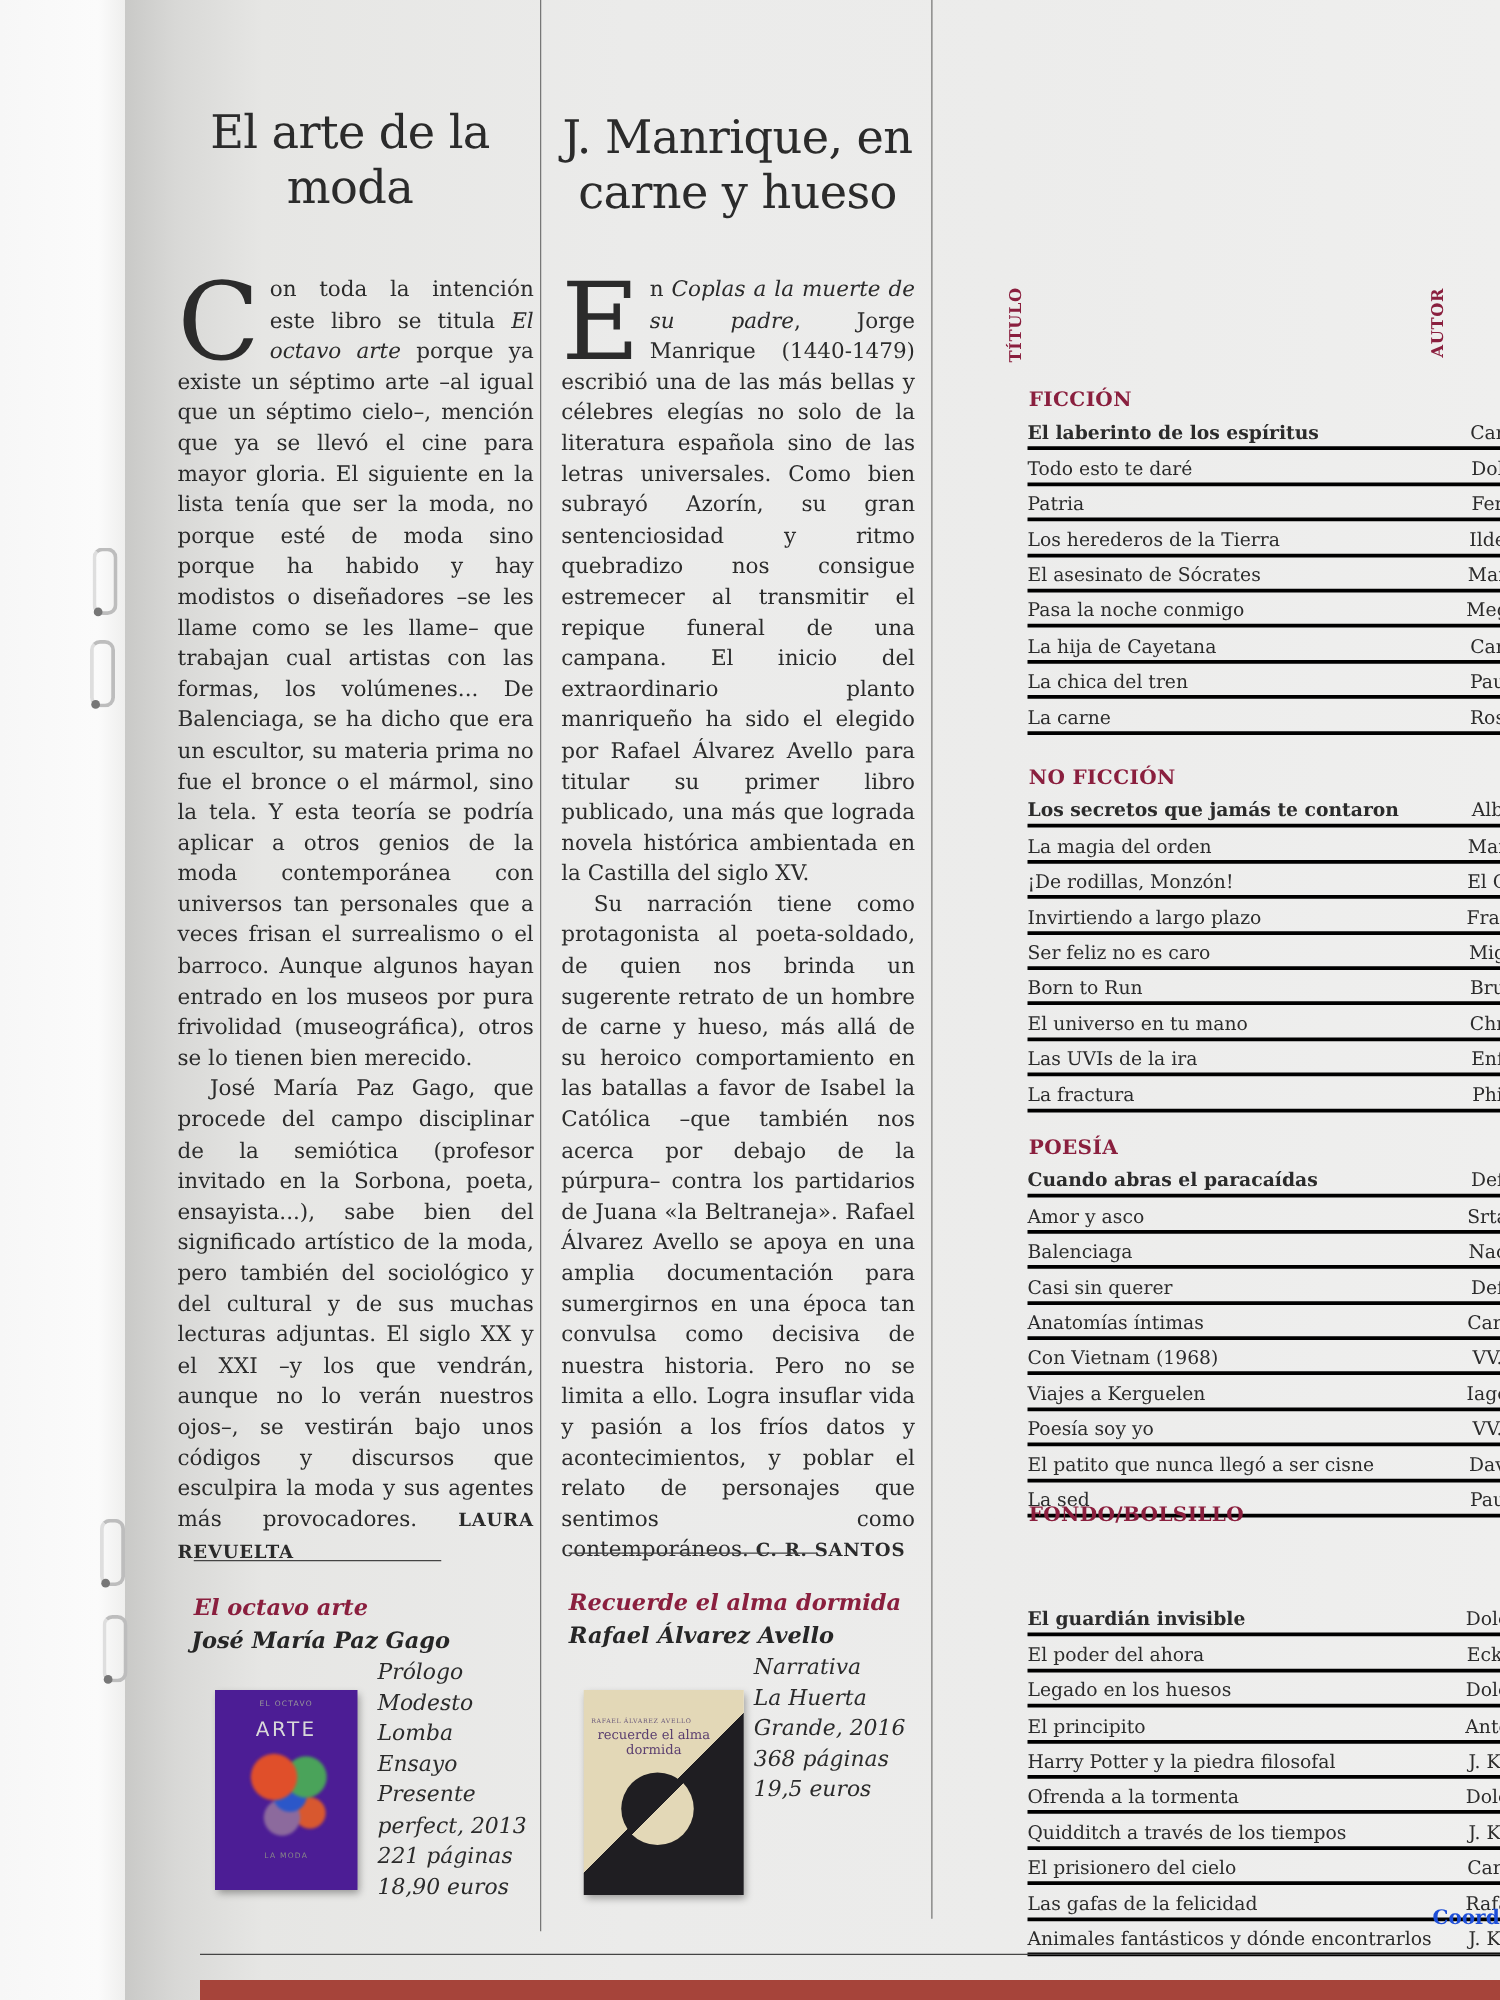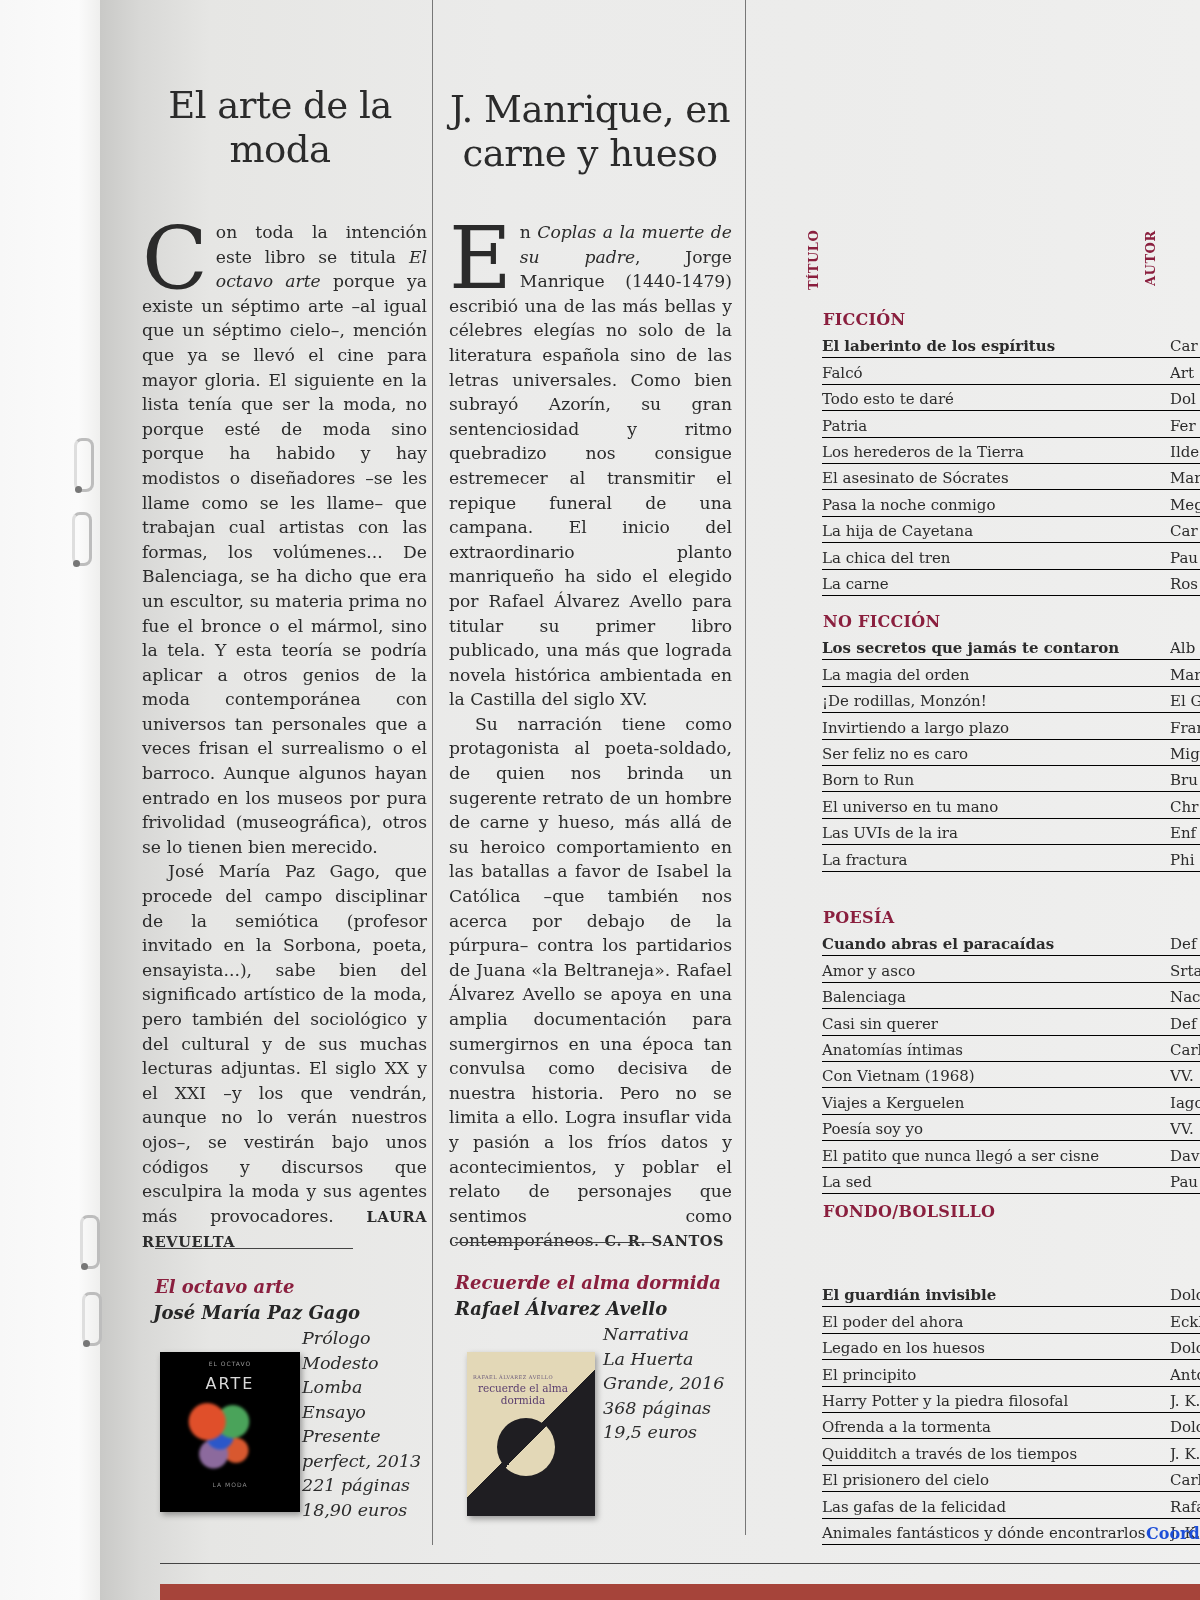--- a/index.html
+++ b/index.html
@@ -33,21 +33,21 @@
 
   .sep { position:absolute; height:1px; background:#444; width:198px; }
 
   .book-title { position:absolute; font-family:"DejaVu Serif", serif; font-weight:bold; font-style:italic;
     font-size:18px; color:#8a1f3e; }
   .book-author { position:absolute; font-family:"DejaVu Serif", serif; font-weight:bold; font-style:italic;
     font-size:18px; color:#262626; }
   .book-meta { position:absolute; font-family:"DejaVu Serif", serif; font-style:italic; font-size:17.5px;
     line-height:24.5px; color:#2b2b2b; }
 
-  .cover1 { position:absolute; left:160px; top:1352px; width:140px; height:160px; background:#000000;
+  .cover1 { position:absolute; left:172px; top:1352px; width:114px; height:160px; background:#4c1d95;
     box-shadow:2px 3px 6px rgba(0,0,0,0.35); overflow:hidden; }
   .cover1 .c-title { position:absolute; top:22px; left:0; width:100%; text-align:center; color:#d9d9d9;
     font-family:"DejaVu Sans", sans-serif; font-size:16px; letter-spacing:2px; }
   .cover1 .c-small { position:absolute; top:8px; left:0; width:100%; text-align:center; color:#999;
     font-family:"DejaVu Sans", sans-serif; font-size:6px; letter-spacing:1px; }
   .cover1 .c-art { position:absolute; left:28px; top:48px; width:64px; height:72px;
     background:
       radial-gradient(circle at 30% 30%, #e04f2a 0 18px, transparent 19px),
       radial-gradient(circle at 70% 30%, #4aa35a 0 16px, transparent 17px),
       radial-gradient(circle at 50% 50%, #2b57c9 0 13px, transparent 14px),
@@ -66,21 +66,21 @@
     color:#5b3f6f; text-align:center; font-family:"DejaVu Serif", serif; }
   .cover2 .circle { position:absolute; left:30px; top:66px; width:58px; height:58px; border-radius:50%;
     background:linear-gradient(135deg,#1f1e22 0 50%, #e3d8b7 50% 100%); }
 
   .vert-label { position:absolute; font-family:"DejaVu Serif", serif; font-weight:bold; font-size:13px;
     color:#8a1f3e; transform:rotate(-90deg); transform-origin:left top; letter-spacing:0.5px; }
 
   .section-title { position:absolute; left:823px; font-family:"DejaVu Serif", serif; font-weight:bold;
     font-size:16px; color:#8a1f3e; letter-spacing:0.3px; }
   .list { position:absolute; left:822px; width:378px; }
-  .row { position:relative; height:25.4px; border-bottom:1px solid #000000; white-space:nowrap; }
+  .row { position:relative; height:25.4px; border-bottom:3px solid #000000; white-space:nowrap;text-align:center; }
   .row .t { position:absolute; left:0; bottom:2px; font-size:15px; color:#2b2b2b; }
   .row.first .t { font-weight:bold; }
   .row .a { position:absolute; left:348px; bottom:2px; font-size:15px; color:#2b2b2b; overflow:hidden; width:40px; }
   .coord { position:absolute; left:1146px; top:1524px; font-weight:bold; font-size:16px; color:#1d4ed8; }
   .bottom-rule { position:absolute; left:160px; top:1563px; width:1040px; height:1px; background:#444; }
   .bottom-band { position:absolute; left:160px; top:1584px; width:1040px; height:16px; background:#a6443a; }
 </style>
 </head>
 <body>
 
@@ -157,24 +157,20 @@
 <div class="vert-label" style="left:1143px;top:286px;">AUTOR</div>
 
 <div id="bs">
     <div class="section-title" style="top: 310px;">FICCIÓN</div>
     <div class="list" style="top: 332px;">
       <div class="row first">
         <span class="t">El laberinto de los espíritus</span>
         <span class="a">Car</span>
       </div>
       <div class="row">
-        <span class="t">Falcó</span>
-        <span class="a">Art</span>
-      </div>
-      <div class="row">
         <span class="t">Todo esto te daré</span>
         <span class="a">Dol</span>
       </div>
       <div class="row">
         <span class="t">Patria</span>
         <span class="a">Fer</span>
       </div>
       <div class="row">
         <span class="t">Los herederos de la Tierra</span>
         <span class="a">Ilde</span>

